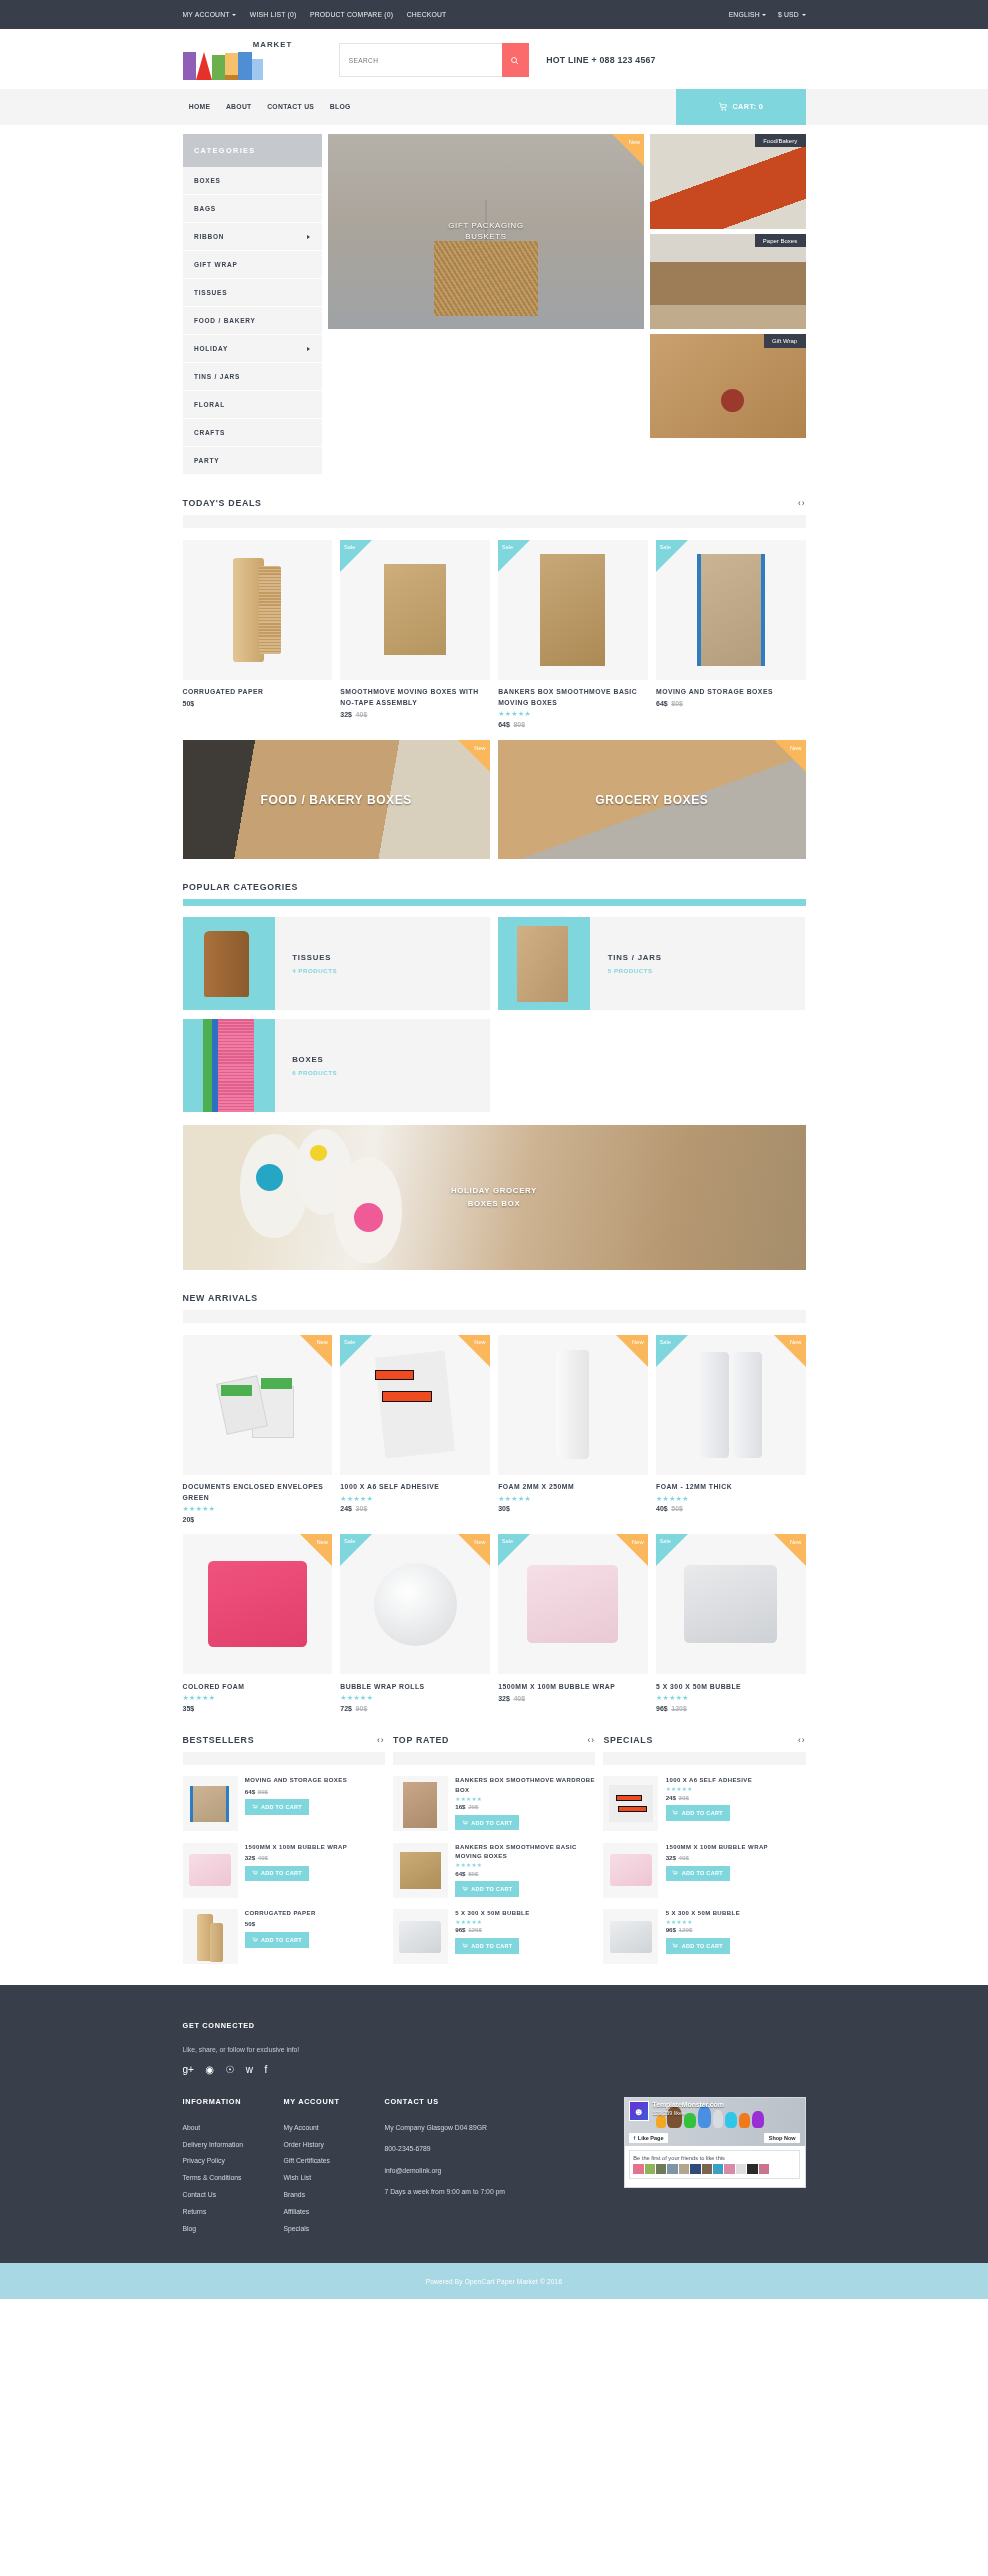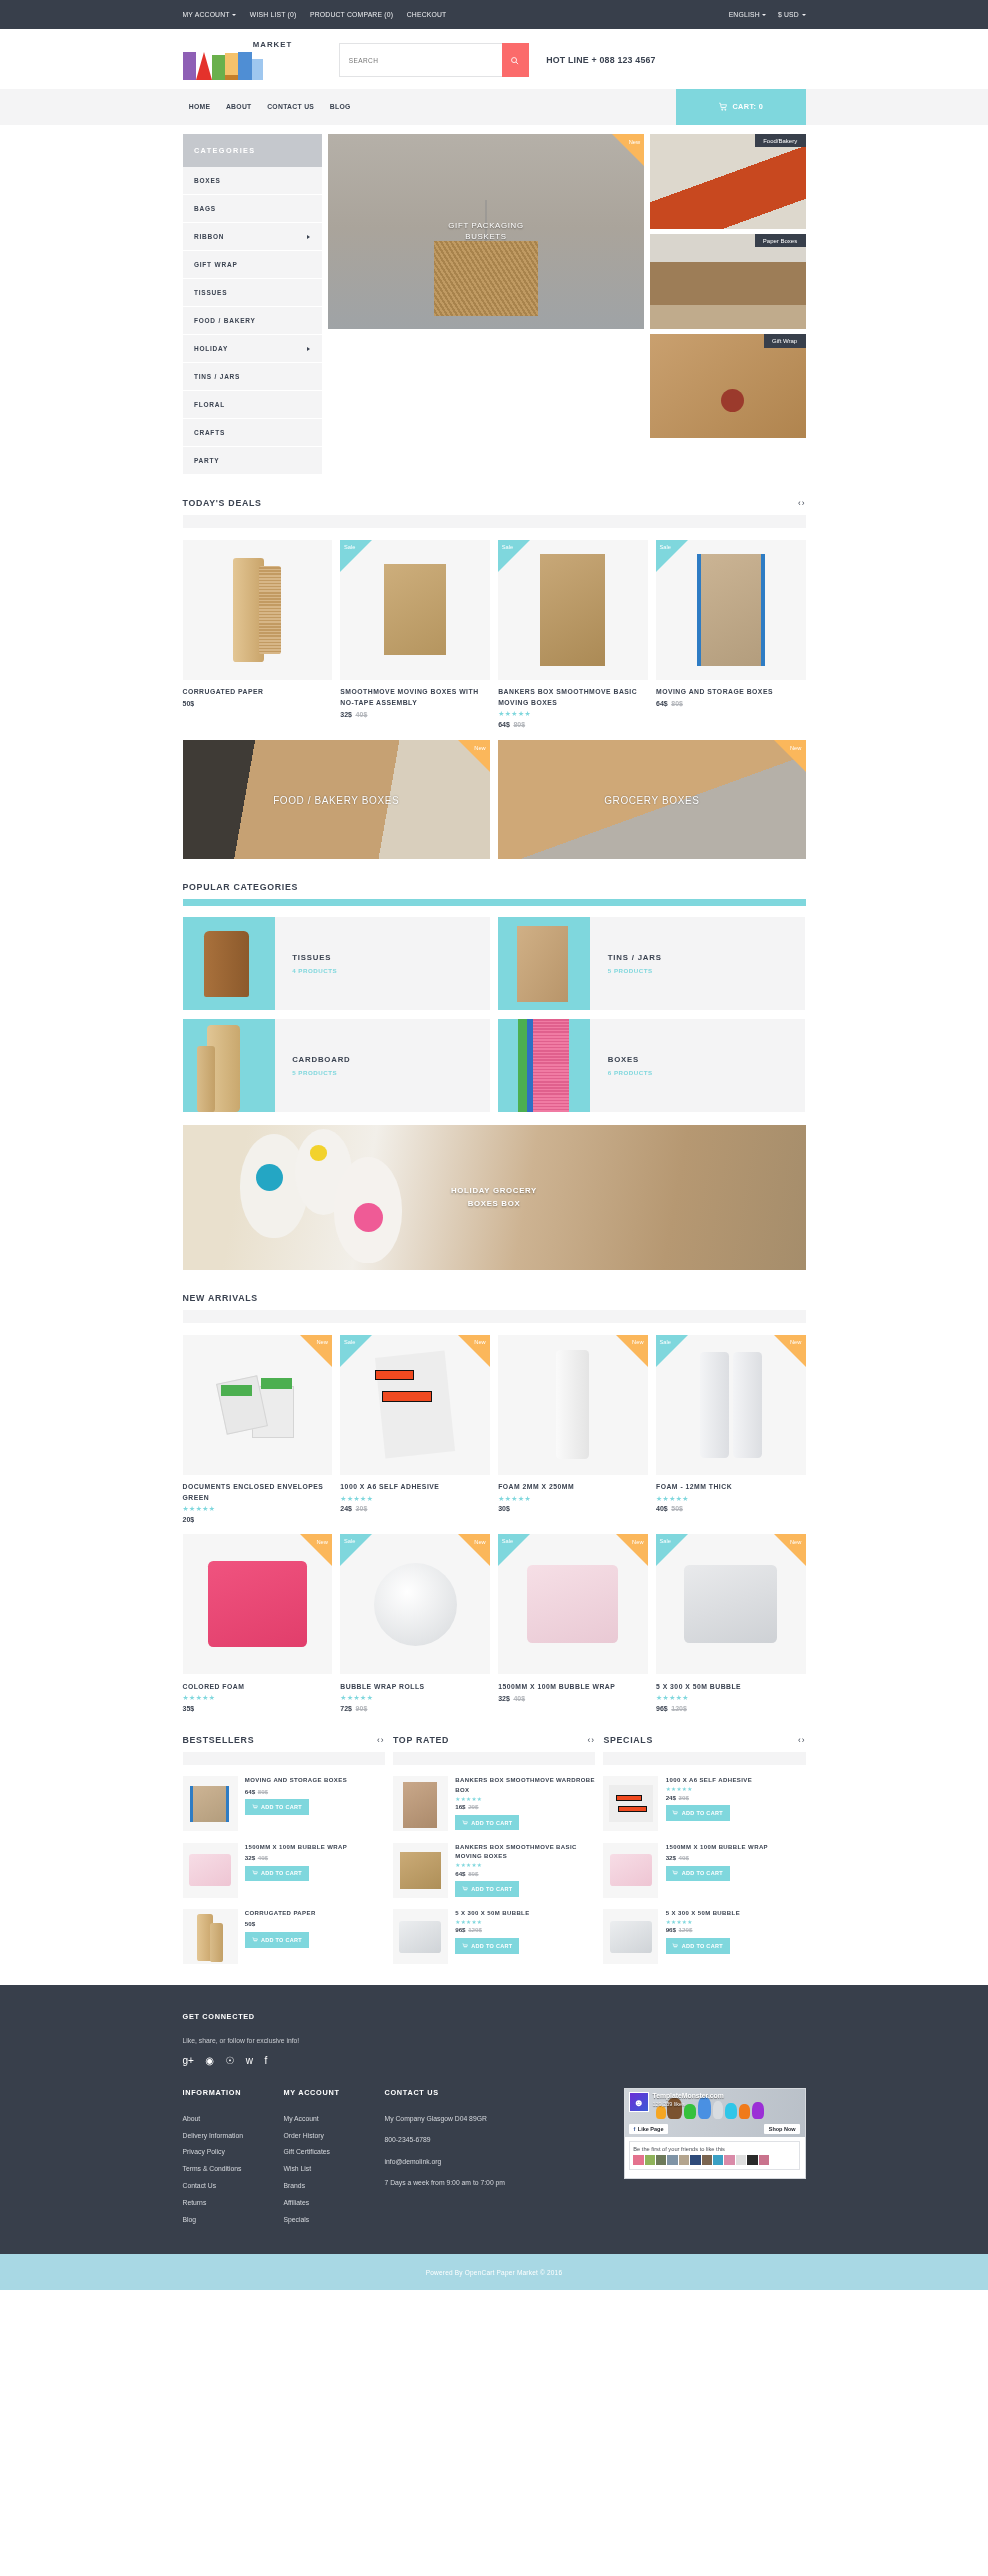--- a/index.html
+++ b/index.html
@@ -89,21 +89,21 @@
   .pname { font-size: 6.8px; letter-spacing:0.5px; text-transform:uppercase; font-weight:700; color:#3a4250; line-height:1.55; padding-top:7.3px; }
   .stars { color:#7fd7dd; font-size:6.8px; letter-spacing:0.5px; padding-top:2.1px; }
   .price { padding-top:2.6px; font-size:7px; font-weight:700; color:#3a4250; }
   .price .old { color:#b3b6bb; text-decoration: line-through; font-weight:700; margin-left:3.6px; }
 
   
   .two-bnr { display:flex; gap: 8.3px; padding-top: 12.5px; }
   .two-bnr .bnr { flex:1; height: 119px; }
   .b-lunch { background: linear-gradient(100deg,#4a4540 0%, #cfa977 45%, #d8cdbb 100%); }
   .b-eggs { background: linear-gradient(160deg,#d7b88f,#b8b2ab); }
-  .two-bnr .cap { font-size: 10px; letter-spacing:0.6px; font-weight:400;}
+  .two-bnr .cap { font-size: 12px; letter-spacing:0.6px; font-weight:700;}
 
   
   .popgrid { display:flex; flex-wrap: wrap; gap: 8.3px; padding-top: 11.4px; }
   .popcard { width: calc(50% - 4.2px); display:flex; background:#f4f4f5; height: 93px; }
   .popcard .pthumb { width: 92px; background:#7fd7dd; position:relative; overflow:hidden; }
   .popcard .pbody { flex:1; display:flex; flex-direction:column; justify-content:center; padding-left: 17.7px; }
   .popcard h4 { font-size: 7.8px; letter-spacing:0.8px; text-transform:uppercase; color:#3a4250; font-weight:700; }
   .popcard .cnt { color:#7fd7dd; font-size:6.2px; letter-spacing:0.5px; text-transform:uppercase; padding-top:5.2px; font-weight:600;}
 
   
@@ -125,21 +125,21 @@
   .atc { margin-top: 4.7px; background:#7fd7dd; color:#fff; display:inline-flex; align-items:center; gap:3.1px; font-size:5.5px; letter-spacing:0.3px; text-transform:uppercase; padding:4.7px 6.8px; border:0; cursor:pointer; font-weight:700; font-family:"Liberation Sans",sans-serif;}
 
   
   footer { background: #383f4b; color:#e9eaec; padding-top: 27px; }
   .fnews { display:flex; justify-content: space-between; padding-bottom: 22px; }
   .fnews-left { width: 332px; }
   .ftitle { font-size: 7.3px; letter-spacing:0.7px; text-transform:uppercase; font-weight:700; color:#fff; padding-bottom: 15.6px; }
   .subrow { display:flex; gap: 10.4px; }
   .subrow input { flex:1; height:31px; border:0; padding:0 10.4px; font-size:6.2px; letter-spacing:0.4px; text-transform:uppercase; color:#8d929b; font-family:"Liberation Sans",sans-serif; outline:none;}
   .subbtn { width: 86px; background:#a8d8e4; color:#383f4b; border:0; display:flex;align-items:center;justify-content:center;gap:4.2px; font-size:6.2px;letter-spacing:0.5px;text-transform:uppercase;font-weight:700;cursor:pointer; font-family:"Liberation Sans",sans-serif;}
-  .fconn { width: 218px; }
+  .fconn { width: 218px; margin-top: 9px; }
   .fconn p { font-size: 6.8px; color:#c9ccd2; padding-bottom: 11.4px; }
   .socials { display:flex; gap:11.4px; font-size:10px; color:#fff; }
   .socials span { cursor:pointer; }
 
   .fcols { display:flex; padding-bottom: 24px; }
   .fcol { width: 101px; }
   .fcol.contact { width: 187px; }
   .fcol ul { list-style:none; }
   .fcol li { padding-bottom: 6.8px; }
   .fcol a, .fcol li span { color:#d5d8dd; font-size:6.8px; text-decoration:none; }
@@ -392,30 +392,20 @@
       <div class="popcard">
         <div class="pthumb">
           <div style="position:absolute;left:18.7px;top:8.3px;width:51px;height:76px;background:linear-gradient(120deg,#d0b086,#b8956a);"></div>
         </div>
         <div class="pbody">
           <h4>Tins / Jars</h4>
           <div class="cnt">5 Products</div>
         </div>
       </div>
 
-      <div class="popcard">
-        <div class="pthumb">
-          <div style="position:absolute;left:24px;top:6.2px;width:33px;height:87px;background:linear-gradient(90deg,#e1c695,#c9a86e);border-radius:4.2px;"></div>
-          <div style="position:absolute;left:14.5px;top:27px;width:17.7px;height:66px;background:linear-gradient(90deg,#d9bc8a,#c3a067);border-radius:3.1px;"></div>
-        </div>
-        <div class="pbody">
-          <h4>Cardboard</h4>
-          <div class="cnt">5 Products</div>
-        </div>
-      </div>
 
       <div class="popcard">
         <div class="pthumb">
           <div style="position:absolute;left:20px;top:0;width:9.3px;height:93px;background:#4caf50;"></div>
           <div style="position:absolute;left:29px;top:0;width:6.2px;height:93px;background:#2f6fc4;"></div>
           <div style="position:absolute;left:35px;top:0;width:36px;height:93px;background:repeating-linear-gradient(0deg,#f07ba3 0 1.6px,#e0608d 1.6px 3.1px);"></div>
         </div>
         <div class="pbody">
           <h4>Boxes</h4>
           <div class="cnt">6 Products</div>

